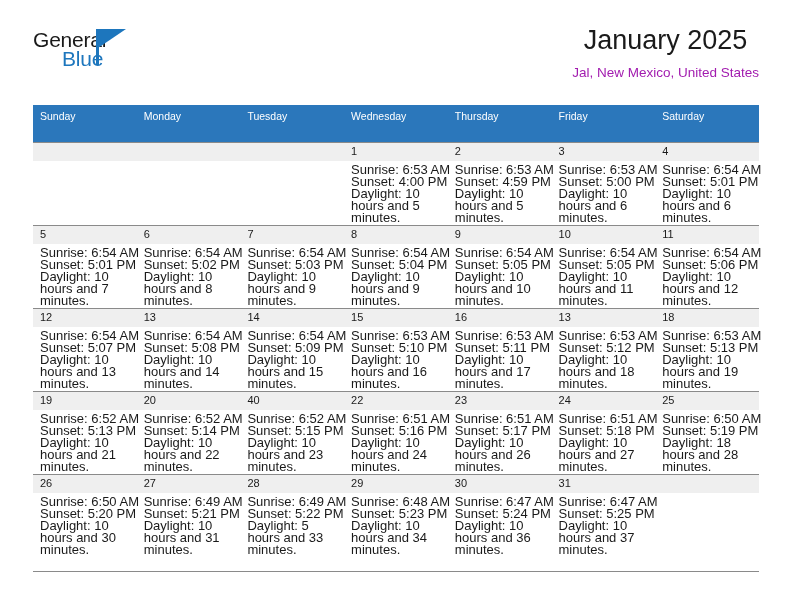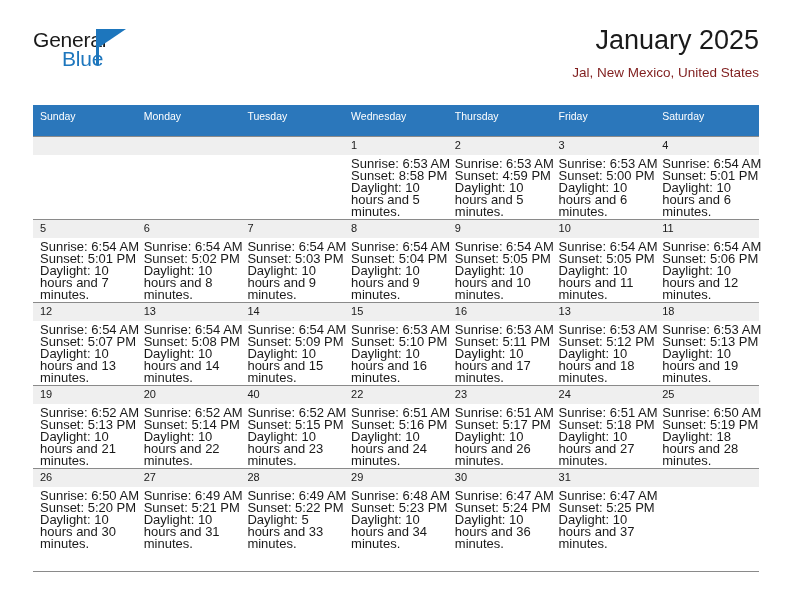--- a/index.html
+++ b/index.html
@@ -70,52 +70,52 @@
     top: 1px;
     width: 3px;
     height: 36px;
     background: #1d76bd;
   }
 
   .title-block {
     position: absolute;
     right: 0;
     top: 0;
-    text-align: right;
+    text-align: center;
   }
   .cal-title {
     font-size: 27px;
     color: #1a1a1a;
     line-height: 32px;
     white-space: nowrap;
   }
   .cal-subtitle {
     font-size: 13.5px;
-    color: #7f1d1d;
+    color: #a21caf;
     line-height: 18px;
     margin-top: 8px;
     white-space: nowrap;
   }
 
   
   .calendar {
     position: absolute;
     left: 33px;
     top: 105px;
     width: 726px;
     border-collapse: collapse;
     table-layout: fixed;
   }
   .calendar th {
     background: #2b77bb;
     color: #ffffff;
     font-size: 10.5px;
     font-weight: normal;
     text-align: left;
-    padding: 4px 0 14px 7px;
+    padding: 4px 0 20px 7px;
     height: 13px;
     border: none;
   }
   .calendar td {
     vertical-align: top;
     padding: 0;
     border-top: 1px solid #8a8a8a;
     height: 82px;
     width: 103.71px;
     background: #ffffff;
@@ -193,21 +193,21 @@
           <td class="empty">
             <div class="daynum-band"></div>
           </td>
           <td class="empty">
             <div class="daynum-band"></div>
           </td>
           <td>
             <div class="daynum-band">1</div>
             <div class="cell-body">
               <div>Sunrise: 6:53 AM</div>
-              <div>Sunset: 8:58 PM</div>
+              <div>Sunset: 4:00 PM</div>
               <div class="daylight-line">Daylight: 10 hours and 5 minutes.</div>
             </div>
           </td>
           <td>
             <div class="daynum-band">2</div>
             <div class="cell-body">
               <div>Sunrise: 6:53 AM</div>
               <div>Sunset: 4:59 PM</div>
               <div class="daylight-line">Daylight: 10 hours and 5 minutes.</div>
             </div>

